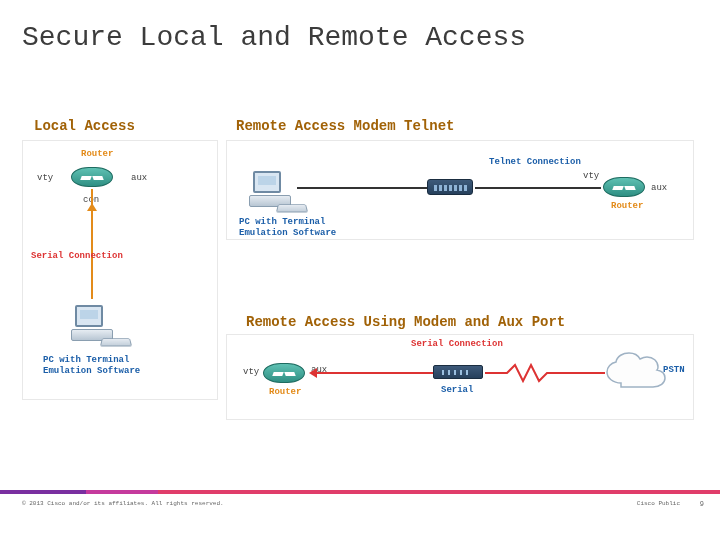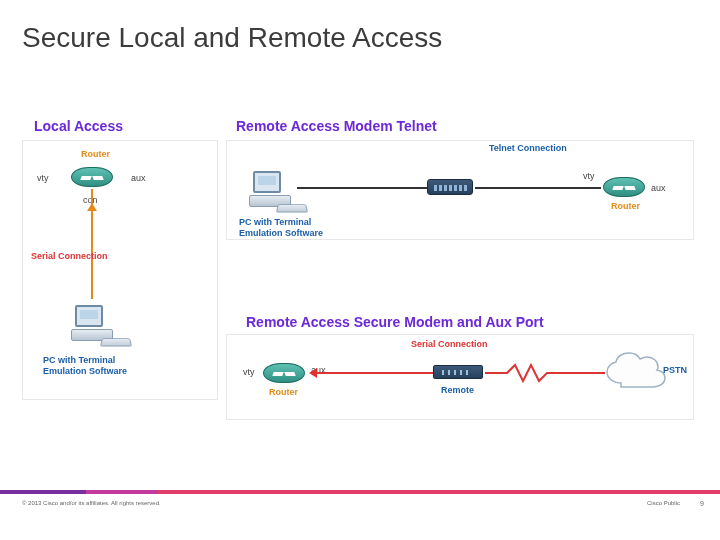--- a/index.html
+++ b/index.html
@@ -1,19 +1,19 @@
 <!DOCTYPE html>
 <html><head>
 <meta charset="utf-8">
 <style>
   * { box-sizing: border-box; margin: 0; padding: 0; }
   html, body { width: 720px; height: 540px; font-family: Arial, Helvetica, sans-serif; background: #fff; overflow: hidden; }
-  .slide { position: relative; width: 720px; height: 540px; }
+  .slide { position: relative; width: 720px; height: 540px; font-family: Liberation Mono, monospace; }
   .title { position: absolute; left: 22px; top: 22px; font-size: 28px; font-weight: 400; color: #3c3c3c; }
-  .subhead { position: absolute; font-size: 14px; font-weight: 700; color: #6d28d9; }
+  .subhead { position: absolute; font-size: 14px; font-weight: 700; color: #a16207; }
   .panel { position: absolute; background: #fff; border: 1px solid #e8e8e8; }
   .lbl { position: absolute; font-size: 9px; color: #444; }
   .lbl-router { color: #e38b1a; font-size: 9px; font-weight: 700; }
   .lbl-serial { color: #d33; font-size: 9px; font-weight: 700; }
   .lbl-pc { color: #1b5ea8; font-size: 9px; font-weight: 700; line-height: 1.2; }
   .lbl-telnet { color: #1b5ea8; font-size: 9px; font-weight: 700; }
   .footer-bar { position: absolute; left: 0; right: 0; top: 490px; height: 4px; background: linear-gradient(90deg, #7a2fa0 0%, #7a2fa0 12%, #c53a9d 12%, #c53a9d 22%, #e03d6a 22%, #e03d6a 100%); }
   .copyright { position: absolute; left: 22px; top: 500px; font-size: 6px; color: #666; }
   .ciscopub { position: absolute; right: 40px; top: 500px; font-size: 6px; color: #666; }
   .pagenum { position: absolute; right: 16px; top: 500px; font-size: 7px; color: #666; }
@@ -46,21 +46,21 @@
 <body>
 
 <div class="slide">
 
   <div class="title">Secure Local and Remote Access</div>
 
   <div class="subhead" style="left:34px; top:118px;">Local Access</div>
 
   <div class="subhead" style="left:236px; top:118px;">Remote Access Modem Telnet</div>
 
-  <div class="subhead" style="left:246px; top:314px;">Remote Access Secure Modem and Aux Port</div>
+  <div class="subhead" style="left:246px; top:314px;">Remote Access Using Modem and Aux Port</div>
 
   <div class="panel" style="left:22px; top:140px; width:196px; height:260px;">
     <div class="router" style="left:48px; top:26px;"></div>
     <div class="lbl-router lbl" style="left:58px; top:8px;">Router</div>
     <div class="lbl" style="left:14px; top:32px;">vty</div>
     <div class="lbl" style="left:108px; top:32px;">aux</div>
     <div class="lbl" style="left:60px; top:54px;text-align:right;">con</div>
 
     <div class="line line-v line-orange" style="left:68px; top:48px; height:110px;"></div>
     <div class="arrow-up" style="left:64px; top:62px;"></div>
@@ -69,21 +69,21 @@
     <div class="pc" style="left:48px; top:164px;">
       <div class="mon"></div>
         <div class="base"></div>
     </div>
     <div class="kbd" style="left:78px; top:196px;"></div>
     <div class="lbl-pc lbl" style="left:20px; top:214px; white-space:pre;">PC with Terminal
 Emulation Software</div>
   </div>
 
   <div class="panel" style="left:226px; top:140px; width:468px; height:100px;">
-    <div class="lbl-telnet lbl" style="left:262px; top:2px;">Telnet Connection</div>
+    <div class="lbl-telnet lbl" style="left:262px; top:16px;">Telnet Connection</div>
 
     <div class="pc" style="left:22px; top:30px;">
         <div class="mon"></div>
         <div class="base"></div>
       </div>
     <div class="kbd" style="left:50px; top:62px;"></div>
     <div class="lbl-pc lbl" style="left:12px; top:76px; white-space:pre;">PC with Terminal
 Emulation Software</div>
 
     <div class="line line-h" style="left:70px; top:46px; width:130px;"></div>
@@ -103,21 +103,21 @@
 
     <div class="router" style="left:36px; top:28px;"></div>
     <div class="lbl" style="left:16px; top:32px;">vty</div>
     <div class="lbl" style="left:84px; top:30px;">aux</div>
     <div class="lbl-router lbl" style="left:42px; top:52px;">Router</div>
 
     <div class="arrow-left-red" style="left:82px; top:33px;"></div>
     <div class="line line-h line-red" style="left:90px; top:37px; width:116px;"></div>
 
     <div class="modem" style="left:206px; top:30px;"></div>
-    <div class="lbl-router lbl" style="left:214px; top:50px; color:#1b5ea8;">Remote</div>
+    <div class="lbl-router lbl" style="left:214px; top:50px; color:#1b5ea8;">Serial</div>
 
     <svg class="zig" style="left:258px; top:28px; width:120px; height:22px;">
       <polyline points="0,10 22,10 30,2 38,18 46,2 54,18 62,10 120,10" fill="none" stroke="#d33" stroke-width="2"></polyline>
     </svg>
 
     <div class="cloud" style="left:376px; top:16px;">
       <svg viewBox="0 0 70 42">
           <path d="M18 32c-8 0-14-5-14-11 0-5 4-9 9-10 1-6 7-9 13-9 5 0 9 2 11 6 2-1 4-2 7-2 6 0 11 4 11 10 0 1 0 2-1 3 5 1 8 4 8 8 0 5-5 9-12 9H18z" fill="#fdfdfd" stroke="#9fb2c4" stroke-width="1.5"></path>
         </svg>
     </div>

